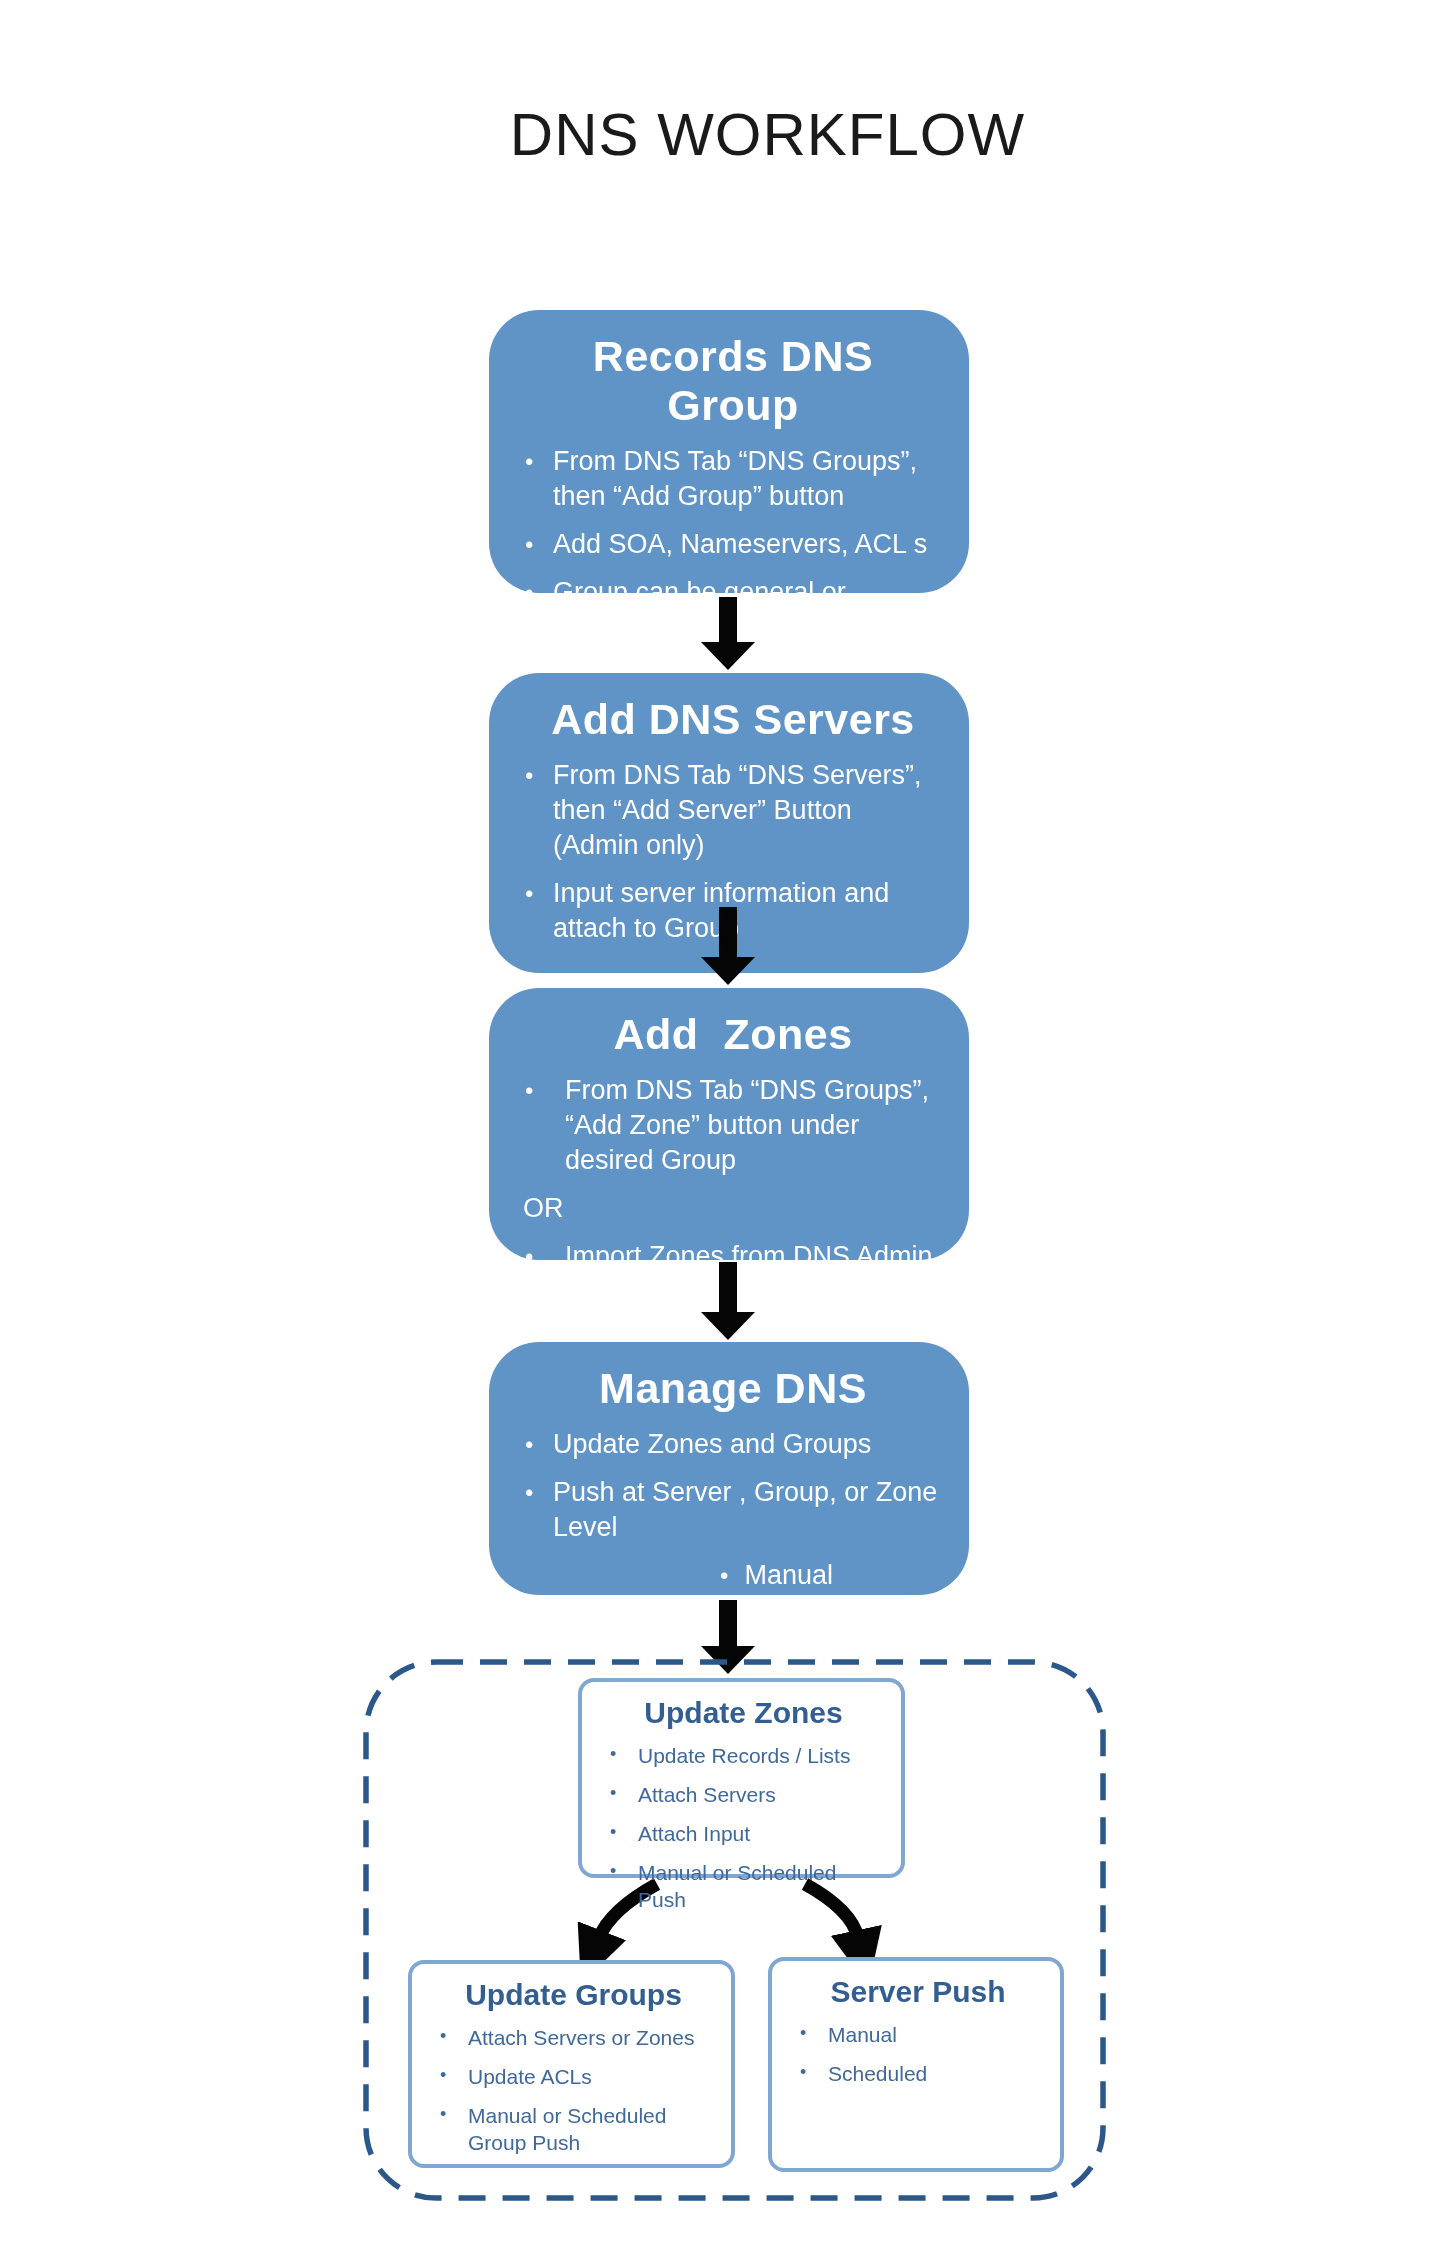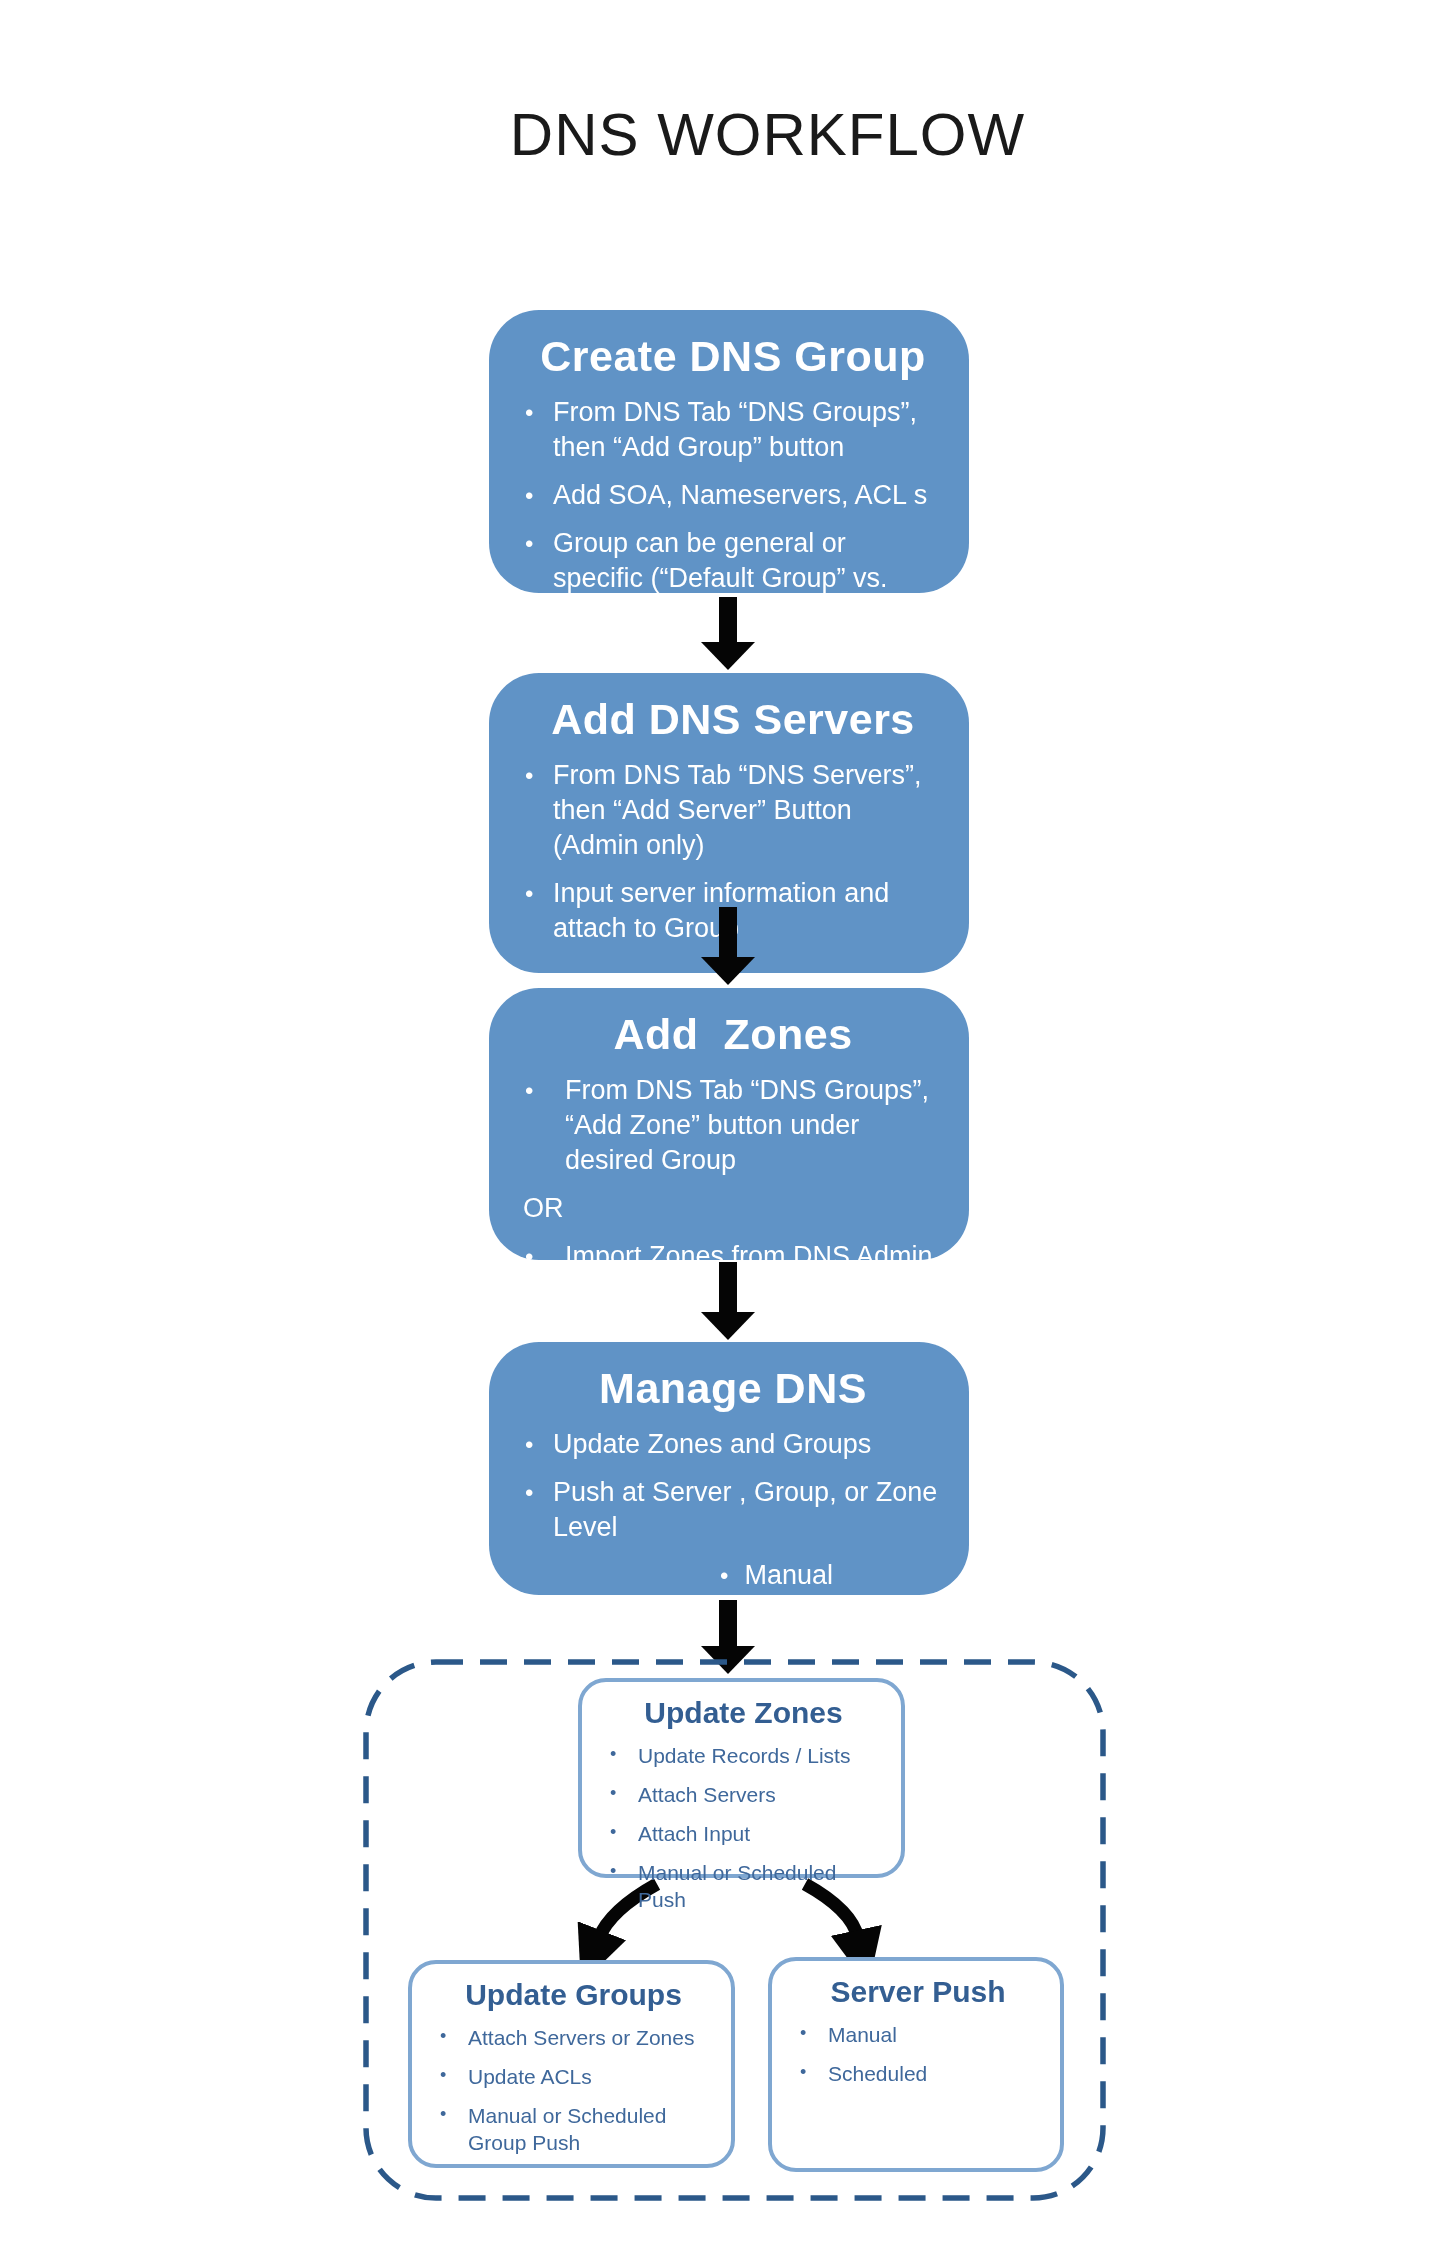--- a/index.html
+++ b/index.html
@@ -29,37 +29,37 @@
   .sub-bullets .sub-item{font-size:27px;line-height:35px;margin-bottom:12px;}
   .sub-bullets .mk{display:inline-block;margin-right:16px;font-size:24px;}
   
   .arrow{position:absolute;left:701px;width:54px;display:flex;flex-direction:column;align-items:center;}
   .arrow .shaft{width:18px;flex:1;background:#050505;}
   .arrow .head{width:0;height:0;border-left:27px solid transparent;border-right:27px solid transparent;border-top:28px solid #050505;}
   
   .svg-abs{position:absolute;}
   
   .detail-box{
-    position:absolute;background:#ffffff;border:4px solid #7FA7D1;border-radius:28px;
+    position:absolute;background:#ffffff;border:4px solid #7FA7D1;border-radius:16px;
     box-sizing:border-box;color:#3A6494;padding:10px 14px 8px 18px;
   }
   .detail-heading{margin:4px 0 12px 0;text-align:center;font-size:30px;font-weight:bold;color:#335E92;}
   .detail-list{list-style:none;margin:0;padding:0;}
   .detail-list li{position:relative;padding-left:38px;margin-bottom:12px;font-size:21px;line-height:27px;color:#3F689B;}
   .detail-list .mk{position:absolute;left:10px;top:-1px;font-size:18px;}
 </style>
 </head>
 <body>
 
 <div class="canvas">
 
   <h1 class="title">DNS WORKFLOW</h1>
 
   <section class="main-box" style="top:310px;height:283px;">
-    <h2 class="main-heading">Create DNS Group</h2>
+    <h2 class="main-heading">Records DNS Group</h2>
     <ul class="main-list">
       <li>
         <span class="mk">•</span>
         <span>From DNS Tab “DNS Groups”, then “Add Group” button</span>
       </li>
       <li>
         <span class="mk">•</span>
         <span>Add SOA, Nameservers, ACL s</span>
       </li>
       <li>

